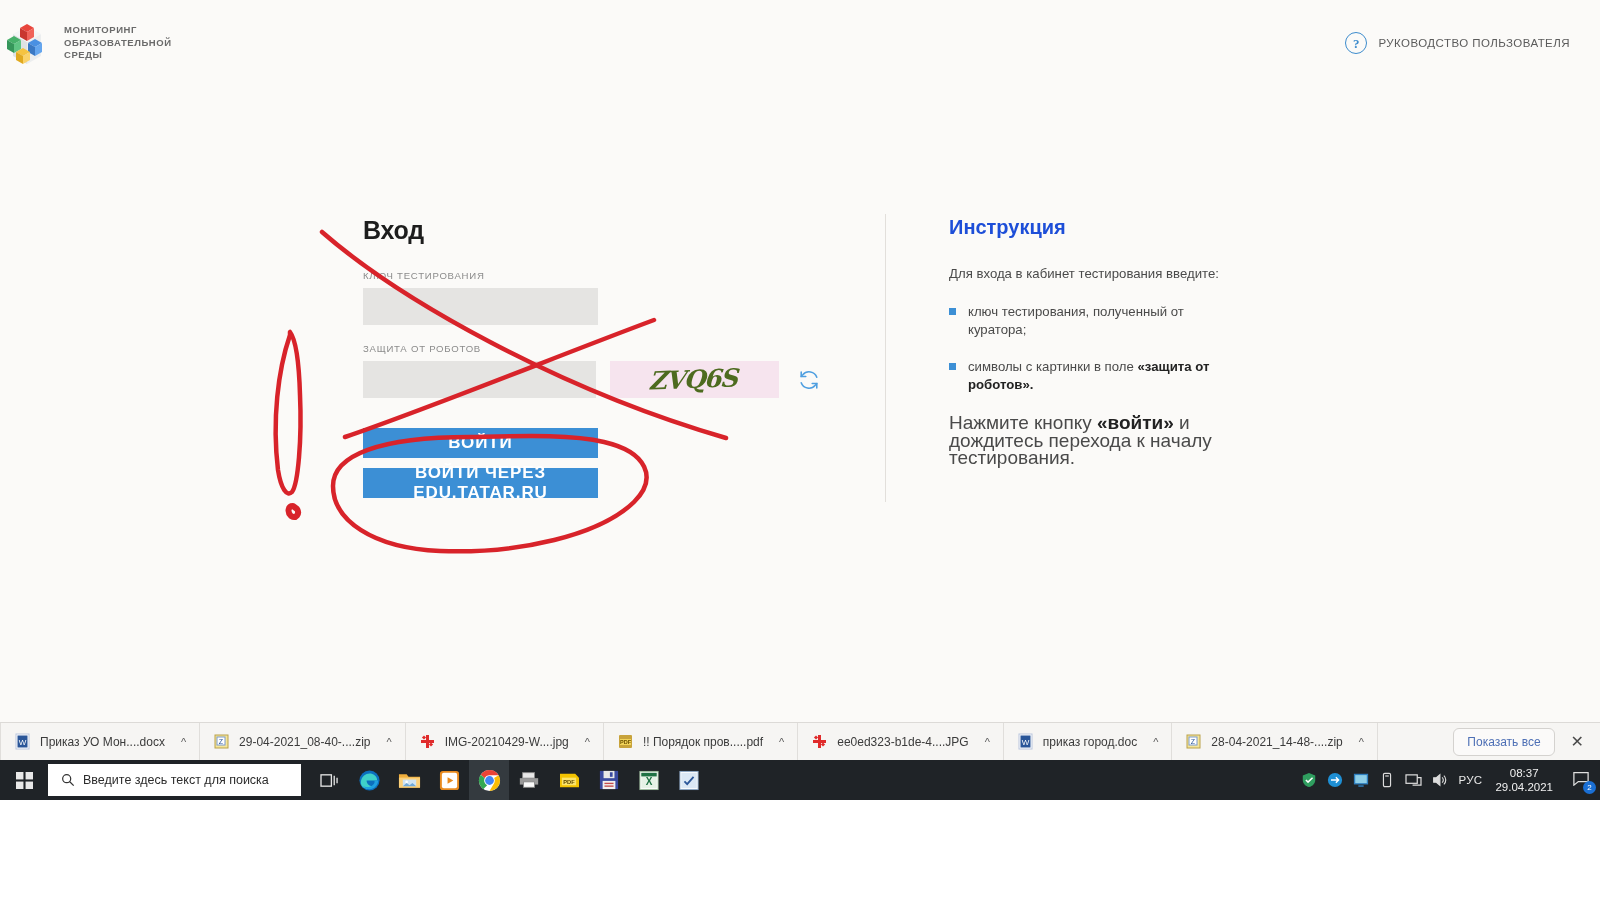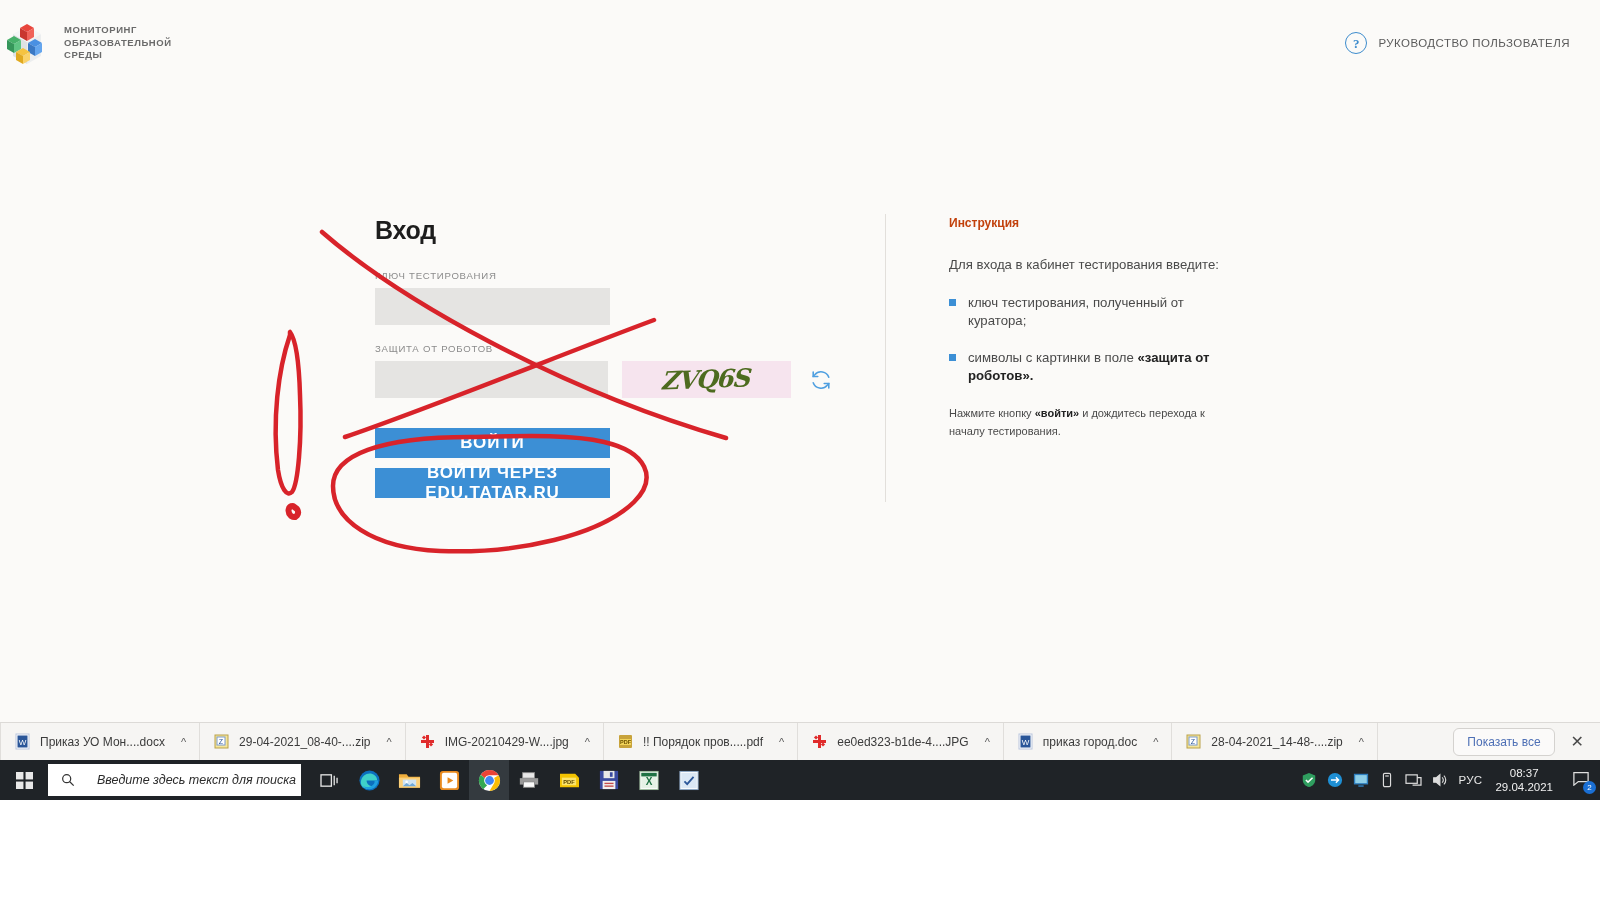--- a/index.html
+++ b/index.html
@@ -45,21 +45,21 @@
 
   
   .content {
     position:absolute; left: 363px; top: 216px; width: 860px; height: 300px;
   }
   .divider {
     position:absolute; left: 885px; top: 214px; width:1px; height: 288px;
     background:#e2dfdb;
   }
 
-  .col-login { position:absolute; left: 0; top: 0; width: 460px; margin-left: 12px; }
+  .col-login { position:absolute; left: 0; top: 0; width: 460px; }
   h1.form-title {
     font-size: 25px; font-weight: 700; color:#1d1d1d; letter-spacing:-.2px;
     margin-bottom: 25px;
   }
   .field-label {
     font-size: 9.6px; letter-spacing: .75px; color:#8b8b8b;
     text-transform: uppercase; margin-bottom: 7px;
   }
   .text-input {
     width: 235px; height: 37px; background:#e5e4e2; border:none; outline:none;
@@ -88,32 +88,32 @@
     width: 235px; height: 30px; background: var(--accent, #3c8fd5);
     color:#fff; border:none; font-size: 17px; font-weight:700;
     letter-spacing: .9px; text-transform: uppercase; cursor:pointer;
     font-family:"Liberation Sans", sans-serif;
   }
   .btn-primary { margin-top: 30px; }
   .btn-secondary { margin-top: 10px; }
 
   
   .col-instr { position:absolute; left: 586px; top: 0; width: 280px; color:#4a4a4a; }
-  h2.instr-title { font-size: 12px; font-weight:700; color:#c2410c; margin-bottom: 25px; }
+  h2.instr-title { font-size: 20px; font-weight:700; color:#1d4ed8; margin-bottom: 25px; }
   .instr-lead { font-size: 13.2px; line-height: 19px; color:#4a4a4a; }
   ul.instr-list { list-style:none; margin: 15px 0 0 0; }
   ul.instr-list li {
     position:relative; padding-left: 19px; font-size: 13.2px; line-height: 17.5px;
     color:#4a4a4a; margin-bottom: 2px; margin-top: 20px;
   }
   ul.instr-list li::before {
     content:""; position:absolute; left:0; top: 5px; width:7px; height:7px;
     background:#3c8fd5;
   }
-  .instr-tail { margin-top: 21px; font-size: 11px; line-height: 17.5px; color:#4a4a4a; }
+  .instr-tail { margin-top: 21px; font-size: 19px; line-height: 17.5px; color:#4a4a4a; }
   .instr-tail b, ul.instr-list li b { color:#222; font-weight:700; }
 
   
   .annot { position:absolute; left:0; top:0; width:1600px; height:722px; pointer-events:none; }
 
   
   .shelf {
     position:absolute; left:0; top: 722px; width:1600px; height: 38px;
     background:#f6f5f3; border-top:1px solid #dcdad7;
     display:flex; align-items:center;
@@ -134,22 +134,22 @@
   .shelf-close { font-size:16px; color:#4a4a4a; cursor:pointer; line-height:1; padding:0 2px; }
 
   
   .taskbar {
     position:absolute; left:0; top:760px; width:1600px; height: 40px;
     background:#1f2327; display:flex; align-items:center;
   }
   .start-btn { width:48px; height:40px; display:flex; align-items:center; justify-content:center; cursor:pointer; }
   .search-box {
     width: 253px; height: 32px; background:#ffffff; margin-left: 0;
-    display:flex; align-items:center; gap:22px; padding-left: 13px;
-    font-size: 12.5px; color:#2b2b2b; cursor:text;font-style:italic;
+    display:flex; align-items:center; gap:8px; padding-left: 13px;
+    font-size: 12.5px; color:#2b2b2b; cursor:text;
   }
   .tb-icons { display:flex; align-items:center; height:40px; margin-left: 8px; }
   .tb-ico {
     width:40px; height:40px; display:flex; align-items:center; justify-content:center;
     cursor:pointer; position:relative;
   }
   .tb-ico.active { background:#343a3f; }
   .tray { margin-left:auto; display:flex; align-items:center; gap:9px; padding-right: 10px; }
   .tray-ico { width:17px; height:17px; display:flex; align-items:center; justify-content:center; cursor:pointer; }
   .tray-lang { color:#e8e8e8; font-size:11.5px; letter-spacing:.3px; cursor:pointer; margin:0 2px; }

